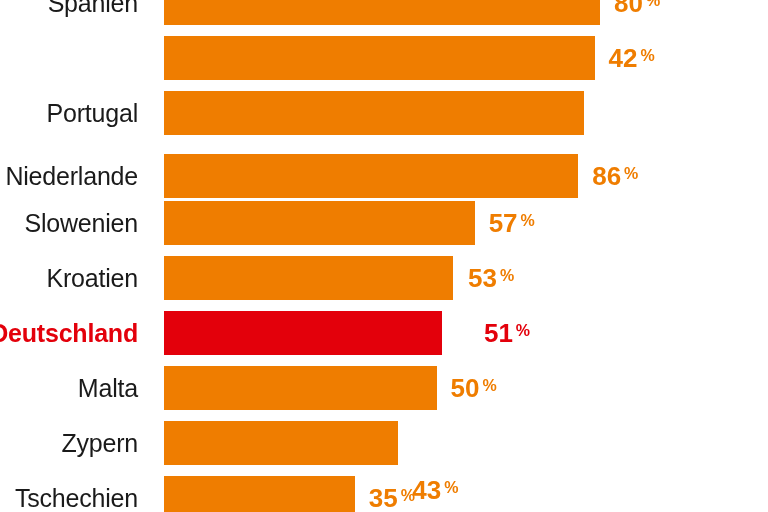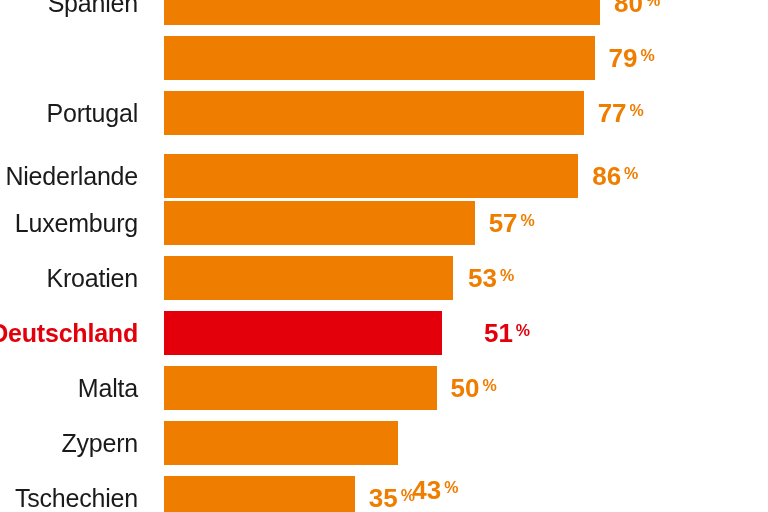--- a/index.html
+++ b/index.html
@@ -95,39 +95,38 @@
     <div class="bar-row" style="top: -19px;">
       <div class="cat-label">Spanien</div>
       <div class="bar-track">
         <div class="bar-fill" style="width: 436px;"></div>
         <div class="value-label" style="left: 450px;"><span class="value-num">80</span><span class="value-pct">%</span></div>
       </div>
     </div>
     <div class="bar-row" style="top: 36px;">
       <div class="bar-track">
         <div class="bar-fill" style="width: 430.55px;"></div>
-        <div class="value-label" style="left: 444.55px;"><span class="value-num">79</span><span class="value-pct">%</span></div>
+        <div class="value-label" style="left: 444.55px;"><span class="value-num">42</span><span class="value-pct">%</span></div>
       </div>
     </div>
     <div class="bar-row" style="top: 91px;">
       <div class="cat-label">Portugal</div>
       <div class="bar-track">
         <div class="bar-fill" style="width: 419.65px;"></div>
-        <div class="value-label" style="left: 433.65px;"><span class="value-num">77</span><span class="value-pct">%</span></div>
       </div>
     </div>
     <div class="bar-row" style="top: 154px; text-decoration: underline;">
       <div class="cat-label">Niederlande</div>
       <div class="bar-track">
         <div class="bar-fill" style="width: 414.2px;"></div>
         <div class="value-label" style="left: 428.2px;"><span class="value-num">86</span><span class="value-pct">%</span></div>
       </div>
     </div>
     <div class="bar-row" style="top: 201px;">
-      <div class="cat-label">Luxemburg</div>
+      <div class="cat-label">Slowenien</div>
       <div class="bar-track">
         <div class="bar-fill" style="width: 310.65px;"></div>
         <div class="value-label" style="left: 324.65px;"><span class="value-num">57</span><span class="value-pct">%</span></div>
       </div>
     </div>
     <div class="bar-row" style="top: 256px;">
       <div class="cat-label">Kroatien</div>
       <div class="bar-track">
         <div class="bar-fill" style="width: 288.85px;"></div>
         <div class="value-label" style="left: 304px; text-align: center;"><span class="value-num">53</span><span class="value-pct">%</span></div>

